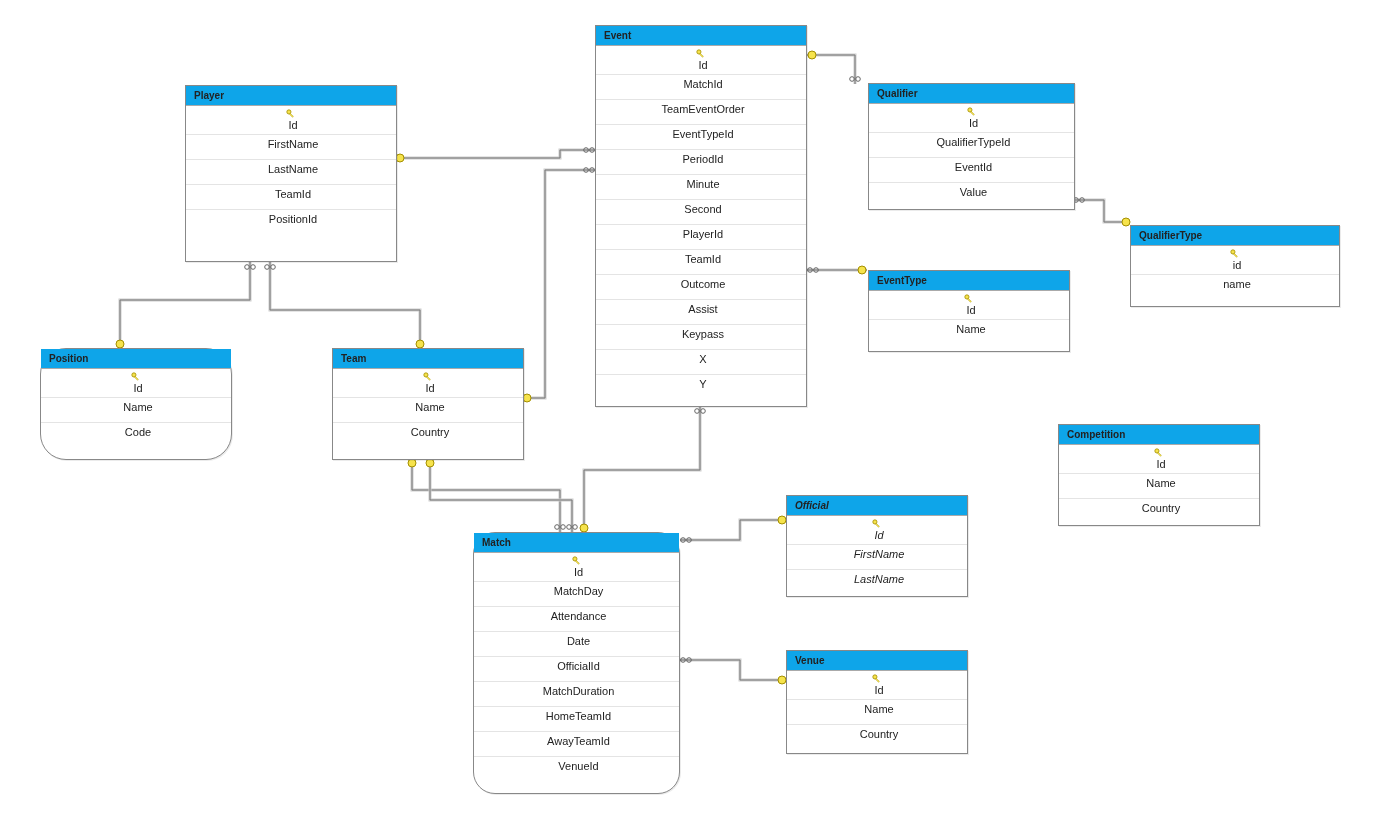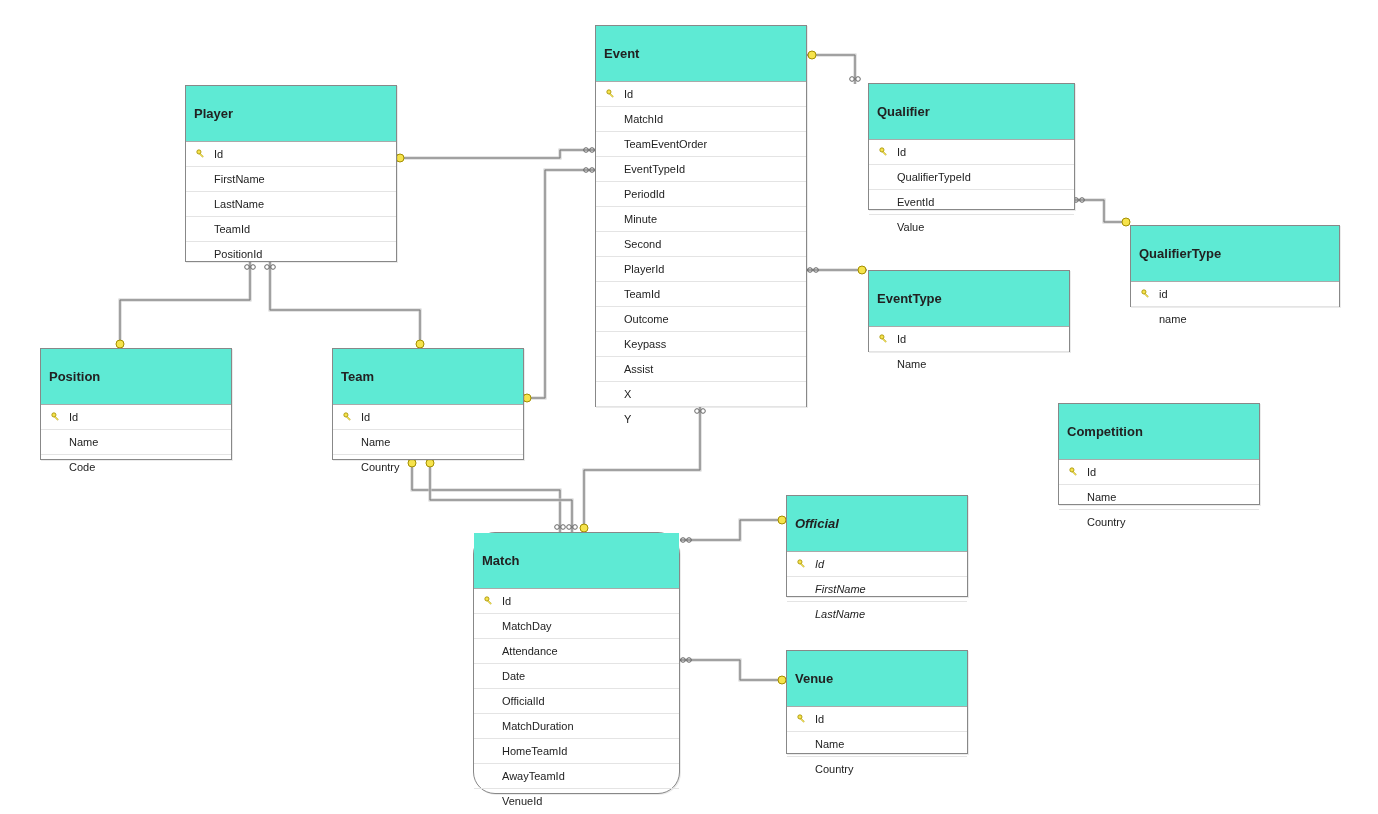--- a/index.html
+++ b/index.html
@@ -14,32 +14,33 @@
     position: relative;
     overflow: hidden;
   }
   .entity {
     position: absolute;
     border: 1px solid #888;
     background: #fff;
     box-shadow: 1px 1px 0 rgba(0,0,0,0.08);
   }
   .entity-title {
-    background: #5eead4;
+    background: #0ea5e9;
     border-bottom: 1px solid #aaa;
-    padding: 20px 8px;
+    padding: 4px 8px;
     font-weight: 600;
-    font-size: 13px;
+    font-size: 10px;
   }
   .entity-row {
     display: flex;
     align-items: center;
     border-bottom: 1px solid #e4e4e4;
     padding: 3px 6px;
     min-height: 18px;
+    flex-direction: column;
   }
   .entity-row:last-child { border-bottom: none; }
   .key-cell {
     width: 18px;
     display: inline-flex;
     justify-content: center;
     align-items: center;
     flex-shrink: 0;
   }
   .key-icon {
@@ -221,25 +222,25 @@
       <div class="entity-row">
         <span class="key-cell"></span>
         <span class="field-name">TeamId</span>
       </div>
       <div class="entity-row">
         <span class="key-cell"></span>
         <span class="field-name">Outcome</span>
       </div>
       <div class="entity-row">
         <span class="key-cell"></span>
+        <span class="field-name">Assist</span>
+      </div>
+      <div class="entity-row">
+        <span class="key-cell"></span>
         <span class="field-name">Keypass</span>
-      </div>
-      <div class="entity-row">
-        <span class="key-cell"></span>
-        <span class="field-name">Assist</span>
       </div>
       <div class="entity-row">
         <span class="key-cell"></span>
         <span class="field-name">X</span>
       </div>
       <div class="entity-row">
         <span class="key-cell"></span>
         <span class="field-name">Y</span>
       </div>
     </div>
@@ -303,21 +304,21 @@
         </span>
         <span class="field-name">Id</span>
       </div>
       <div class="entity-row">
         <span class="key-cell"></span>
         <span class="field-name">Name</span>
       </div>
     </div>
 </div>
 
-<div class="entity" style="left:40px; top:348px; width:190px; height:110px;">
+<div class="entity" style="left:40px; top:348px; width:190px; height:110px;border-radius:26px;">
   <div class="entity-title">Position</div>
   <div class="entity-rows">
       <div class="entity-row">
         <span class="key-cell">
           <svg class="key-icon" viewBox="0 0 24 24">
   <circle cx="7" cy="7" r="5" fill="#f6e34c" stroke="#a48f00" stroke-width="2"></circle>
   <rect x="10" y="10" width="11" height="3" fill="#f6e34c" stroke="#a48f00" stroke-width="1" transform="rotate(45 10 10)"></rect>
 </svg>
         </span>
         <span class="field-name">Id</span>
@@ -349,21 +350,21 @@
         <span class="key-cell"></span>
         <span class="field-name">Name</span>
       </div>
       <div class="entity-row">
         <span class="key-cell"></span>
         <span class="field-name">Country</span>
       </div>
     </div>
 </div>
 
-<div class="entity" style="left:1058px; top:403px; width:200px; height:100px;">
+<div class="entity" style="left:1058px; top:424px; width:200px; height:100px;">
   <div class="entity-title">Competition</div>
   <div class="entity-rows">
       <div class="entity-row">
         <span class="key-cell">
           <svg class="key-icon" viewBox="0 0 24 24">
   <circle cx="7" cy="7" r="5" fill="#f6e34c" stroke="#a48f00" stroke-width="2"></circle>
   <rect x="10" y="10" width="11" height="3" fill="#f6e34c" stroke="#a48f00" stroke-width="1" transform="rotate(45 10 10)"></rect>
 </svg>
         </span>
         <span class="field-name">Id</span>

